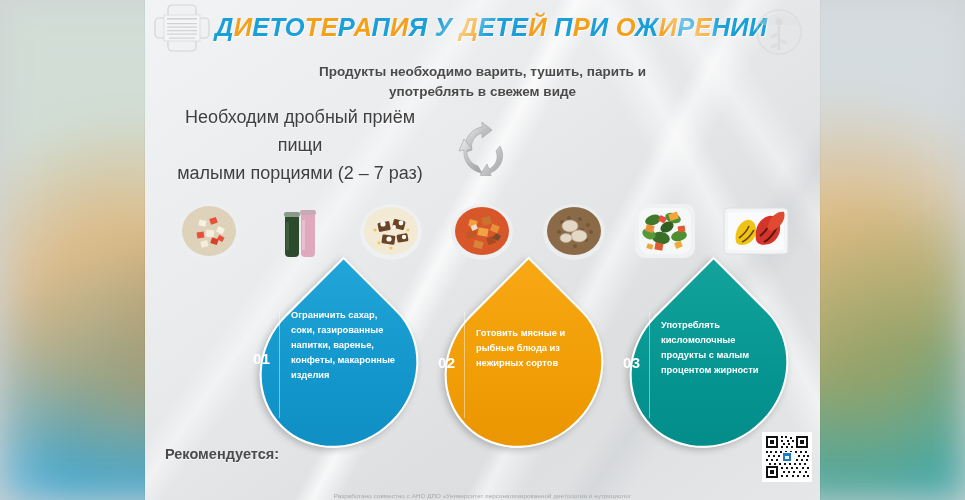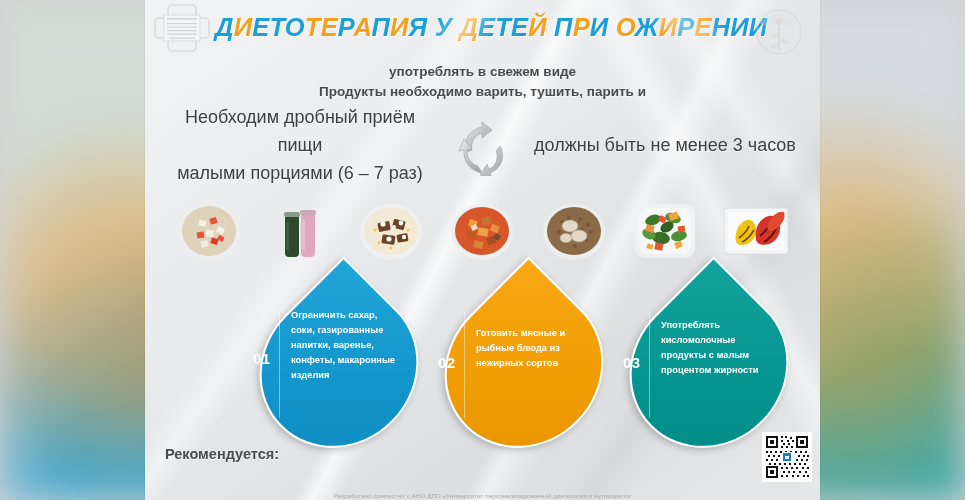--- a/index.html
+++ b/index.html
@@ -162,48 +162,47 @@
       <path d="M31 14 c-9 0 -16 5 -20 9 c7 4 14 4 20 0 c6 4 13 4 20 0 c-4 -4 -11 -9 -20 -9 z" fill="#dcdfe0"></path>
       <circle cx="31" cy="22" r="3.6" fill="#c5c8ca"></circle>
       <path d="M31 26 v24" stroke="#c5c8ca" stroke-width="2.4" fill="none"></path>
       <path d="M31 34 c-5 -2 -8 1 -9 4 c4 1 7 -1 9 -4 z" fill="#ced1d3"></path>
       <path d="M31 40 c5 -2 8 1 9 4 c-4 1 -7 -1 -9 -4 z" fill="#ced1d3"></path>
       <path d="M31 44 c-5 -2 -8 1 -9 4 c4 1 7 -1 9 -4 z" fill="#ced1d3"></path>
     </svg>
   </div>
 
   <div id="subtitle">
+    <div>Продукты необходимо варить, тушить, парить и</div>
     <div>употреблять в свежем виде</div>
-    <div>Продукты необходимо варить, тушить, парить и</div>
   </div>
 
   <div id="noterow">
 
     <div class="note">
       <div>Необходим дробный приём пищи</div>
-      <div>малыми порциями (6 – 7 раз)</div>
+      <div>малыми порциями (2 – 7 раз)</div>
     </div>
 
     <svg class="recycle-icon" viewBox="0 0 62 60">
       <defs>
         <linearGradient id="ga" x1="0" y1="0" x2="1" y2="1">
           <stop offset="0" stop-color="#f4f4f4"></stop>
             <stop offset=".5" stop-color="#b9babb"></stop>
             <stop offset="1" stop-color="#8e9091"></stop>
         </linearGradient>
       </defs>
       <g fill="url(#ga)" stroke="#9b9d9e" stroke-width=".7">
         <path d="M14 36 c-3 -13 5 -23 16 -25 l0 -5 l10 8 l-10 8 l0 -5 c-7 2 -12 9 -10 17 z"></path>
         <path d="M48 30 c6 11 1 23 -10 27 l2 5 l-12 -3 l7 -11 l2 5 c7 -3 10 -11 7 -18 z"></path>
         <path d="M30 57 c-12 -2 -19 -12 -18 -23 l-5 1 l5 -12 l8 10 l-5 1 c-1 7 4 14 11 16 z"></path>
       </g>
     </svg>
 
     <div class="note">
-      <div>должны быть не менее 3 часов</div>
     </div>
   </div>
 
   <div id="foodrow">
 
     <svg class="food" viewBox="0 0 72 72">
       <ellipse cx="36" cy="38" rx="31" ry="29" fill="#eceef0" opacity=".9"></ellipse>
       <ellipse cx="36" cy="37" rx="27" ry="25" fill="#ded2bb"></ellipse>
       <g>
         <rect x="26" y="26" width="7" height="6" fill="#f6f2e2" transform="rotate(12 29 29)"></rect>

